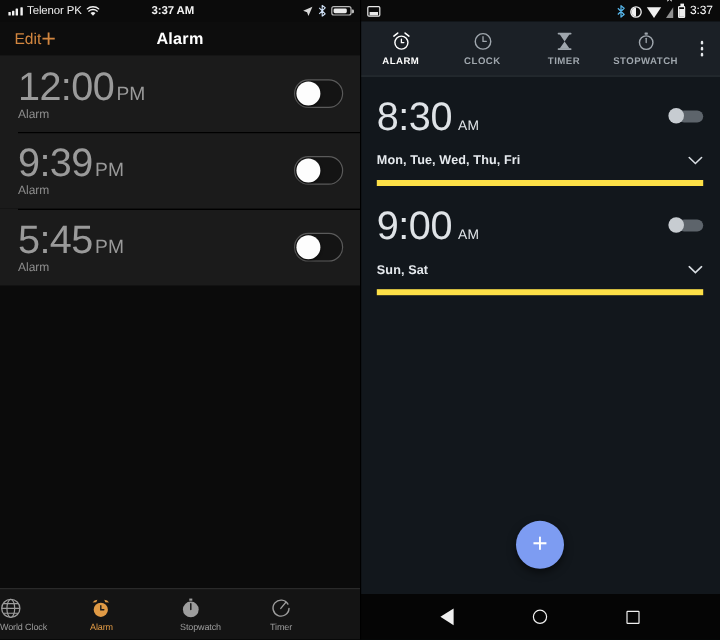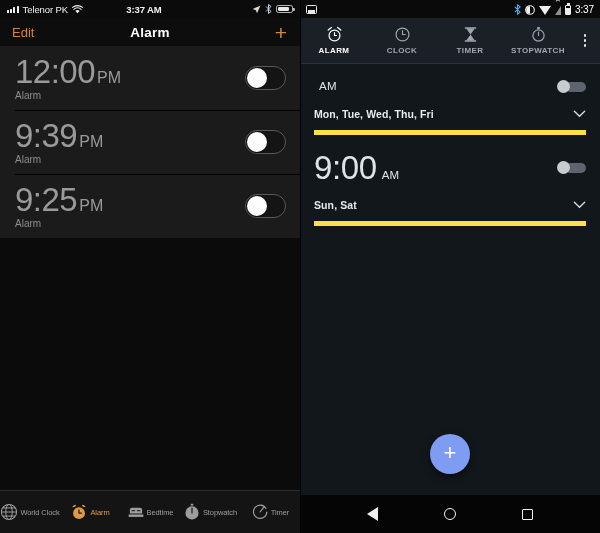--- a/index.html
+++ b/index.html
@@ -46,21 +46,21 @@
     position: relative; padding: 1px;
   }
   .batt::after {
     content:""; position:absolute; right:-2.6px; top: 2.4px;
     width: 1.6px; height: 3px; background: #b9b9b9; border-radius: 0 1px 1px 0;
   }
   .batt b { display:block; height: 100%; width: 82%; background:#eaeaea; border-radius:1.2px; }
 
   .ios-nav {
     height: 28px; flex: 0 0 28px;
-    display: flex; align-items: center; justify-content: space-between;
+    display: flex; align-items: center; 
     padding: 0 12px; position: relative;
     background: #0d0d0d;
   }
   .ios-edit { color: #d2863f; font-size: 13px; }
   .ios-title {
     position: absolute; left:0; right:0; text-align:center;
     color: #fff; font-size: 13.5px; font-weight: 700; letter-spacing: .2px;
   }
   .ios-plus {
     color: #d2863f; font-size: 21px; line-height: 1; font-weight: 300;
@@ -102,22 +102,22 @@
 
   .ios-filler { flex: 1; background: #0b0b0b; }
 
   .ios-tabbar {
     flex: 0 0 43px; height: 43px;
     background: #141414;
     border-top: 1px solid #2a2a2a;
     display: flex; align-items: center;
   }
   .ios-tab {
-    flex: 1; display: flex; 
-    align-items: center; justify-content: center; gap: 2px;
+    flex: 1; display: flex; flex-direction: column;
+    justify-content: center; gap: 2px;
     color: #9d9d9d;
   }
   .ios-tab.active { color: #e09a45; }
   .ios-tab .lbl { font-size: 7.5px; letter-spacing: -.1px; }
   .ios-tab svg { display:block; }
 
   
   .and {
     width: 300px; height: 533px;
     background: #12171c;
@@ -304,21 +304,21 @@
           <div class="ios-sub">Alarm</div>
         </div>
         <div class="sw-ios">
             <span></span>
           </div>
       </div>
 
       <div class="ios-row">
         <div class="ios-rowtext">
           <div class="ios-time">
-            <span>9:25</span>
+            <span>5:45</span>
             <span class="ios-merid">PM</span>
           </div>
           <div class="ios-sub">Alarm</div>
         </div>
         <div class="sw-ios">
             <span></span>
           </div>
       </div>
 
     </div>
@@ -340,28 +340,20 @@
       <div class="ios-tab active">
         <svg width="18" height="18" viewBox="0 0 20 20">
           <circle cx="10" cy="11.3" r="6.6" fill="currentColor"></circle>
           <path d="M2.4 4.6 a5 5 0 0 1 4.4 -2.6 l-1 2.2 z" fill="currentColor"></path>
           <path d="M17.6 4.6 a5 5 0 0 0 -4.4 -2.6 l1 2.2 z" fill="currentColor"></path>
           <path d="M10 7.6 V11.3 H12.8" stroke="#1b1b1b" stroke-width="1.3" fill="none" stroke-linecap="round"></path>
         </svg>
         <span class="lbl">Alarm</span>
       </div>
 
-      <div class="ios-tab">
-        <svg width="18" height="18" viewBox="0 0 22 20">
-          <path d="M2 13 h18 v3 h-18 z" fill="currentColor"></path>
-          <path d="M3.5 7.5 a2.6 2.6 0 0 1 2.6 -2.6 h9.8 a2.6 2.6 0 0 1 2.6 2.6 v4.4 h-15 z" fill="currentColor"></path>
-          <path d="M5.6 8.4 h4.2 M12.2 8.4 h4.2" stroke="#141414" stroke-width="1.2"></path>
-        </svg>
-        <span class="lbl">Bedtime</span>
-      </div>
 
       <div class="ios-tab">
         <svg width="18" height="18" viewBox="0 0 20 20">
           <circle cx="10" cy="11" r="7.3" fill="currentColor"></circle>
           <rect x="8.6" y="0.9" width="2.8" height="2" fill="currentColor"></rect>
           <line x1="10" y1="11" x2="10" y2="5.6" stroke="#141414" stroke-width="1.3" stroke-linecap="round"></line>
         </svg>
         <span class="lbl">Stopwatch</span>
       </div>
 
@@ -438,20 +430,21 @@
         <i></i>
         <i></i>
       </div>
     </div>
 
     <div class="and-list">
 
       <div class="and-item">
         <div class="and-item-top">
           <div class="and-time-big">
+            <span>8:30</span>
             <span class="and-merid">AM</span>
           </div>
           <div class="sw-and">
             <span class="trk"></span>
             <span class="knb"></span>
           </div>
         </div>
         <div class="and-item-bot">
           <span class="and-days">Mon, Tue, Wed, Thu, Fri</span>
           <svg class="chev" width="13" height="8" viewBox="0 0 14 9">

